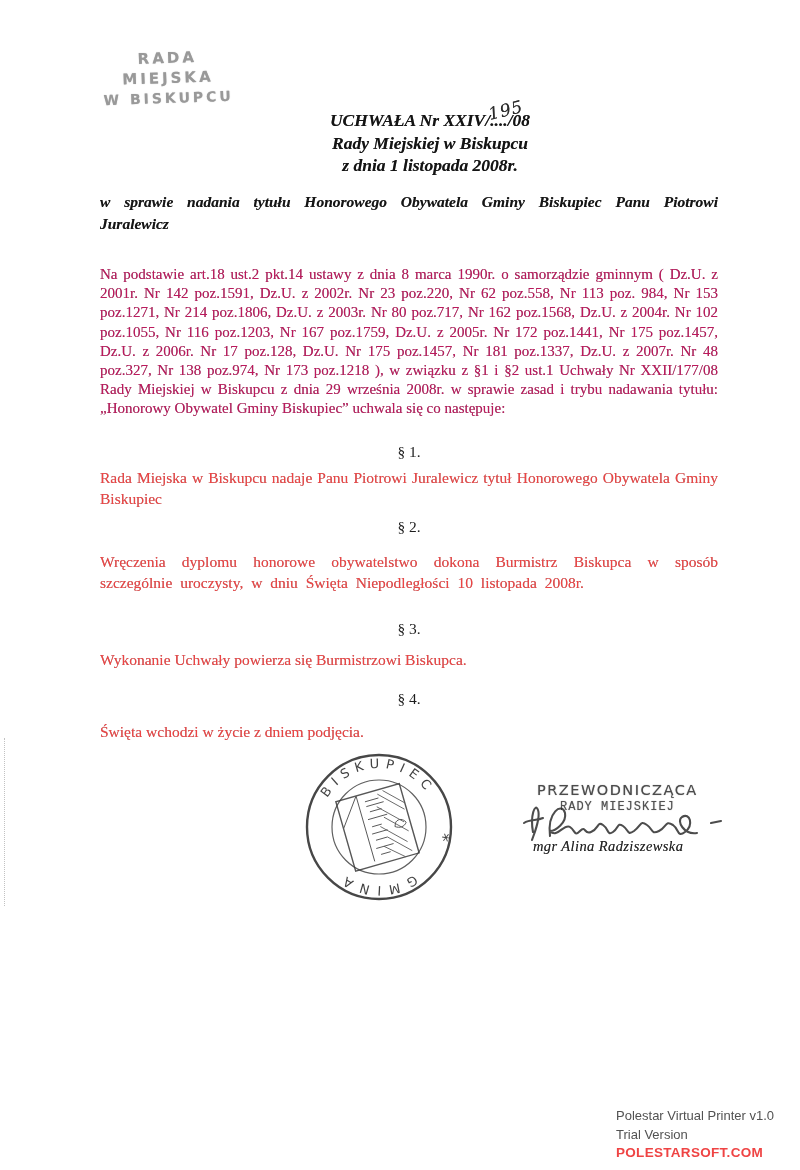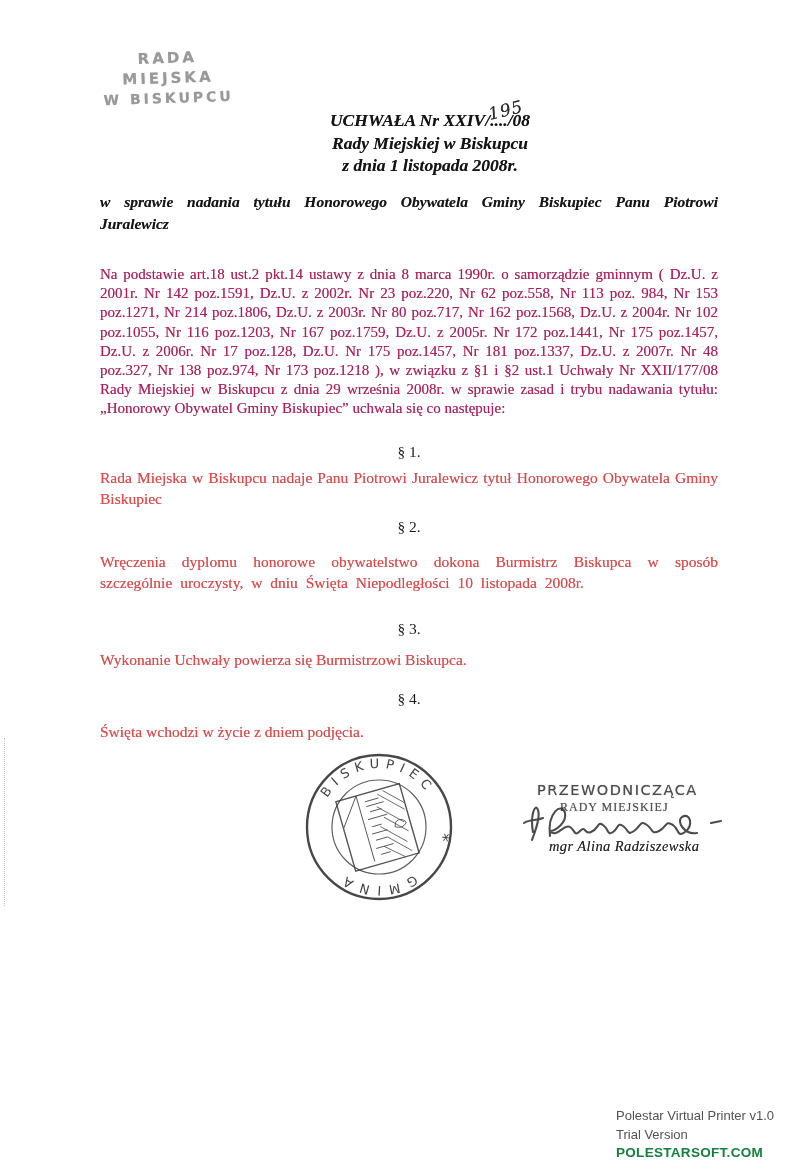--- a/index.html
+++ b/index.html
@@ -60,42 +60,41 @@
   .seal-svg{position:absolute;left:294px;top:742px;}
 
   .sig-block{position:absolute;left:515px;top:778px;width:230px;height:90px;}
   .sig-t1{
     position:absolute;left:22px;top:4px;
     font-family:"DejaVu Sans",sans-serif;font-weight:normal;font-size:14.5px;
     letter-spacing:1.5px;color:#4c4c4c;text-shadow:0 0 1px #8a8a8a;white-space:nowrap;
   }
   .sig-t2{
     position:absolute;left:45px;top:22px;
-    font-family:Liberation Serif, serif;font-size:12px;
+    font-family:Liberation Mono, monospace;font-size:12px;
     letter-spacing:1px;color:#525252;text-shadow:0 0 1px #909090;white-space:nowrap;
   }
   .sig-name{
     position:absolute;left:18px;top:60px;
     font-style:italic;font-size:14.5px;color:#242424;letter-spacing:.4px;white-space:nowrap;
     text-shadow:0 0 .4px rgba(0,0,0,.5);
-    margin-left:16px;
   }
   .sig-scrawl{position:absolute;left:0;top:14px;}
 
   .left-artifact{
     position:absolute;left:4px;top:738px;height:168px;width:0;
     border-left:1px dotted #c2c2c2;
   }
 
   .footer{
     position:absolute;left:616px;top:1107px;width:184px;
     font-family:"Liberation Sans",sans-serif;font-size:13px;line-height:18.5px;
     color:#525252;
   }
-  .footer .f3{font-weight:bold;font-size:13.5px;color:#15803d;letter-spacing:.3px;}
+  .footer .f3{font-weight:bold;font-size:13.5px;color:#ef4444;letter-spacing:.3px;}
 </style>
 </head>
 <body>
 
 <div class="page">
 
   <div class="corner-stamp">
     <div class="l1">RADA MIEJSKA</div>
     <div class="l2">W BISKUPCU</div>
   </div>

